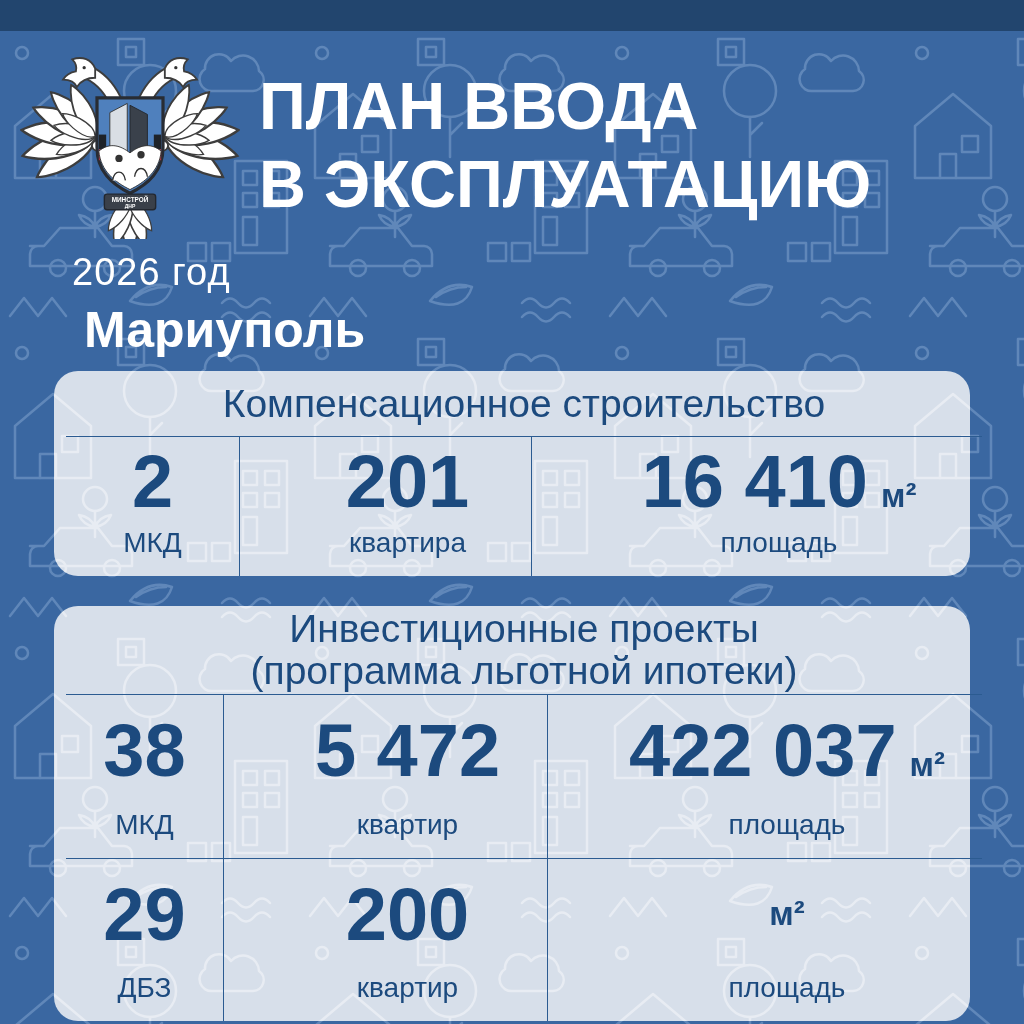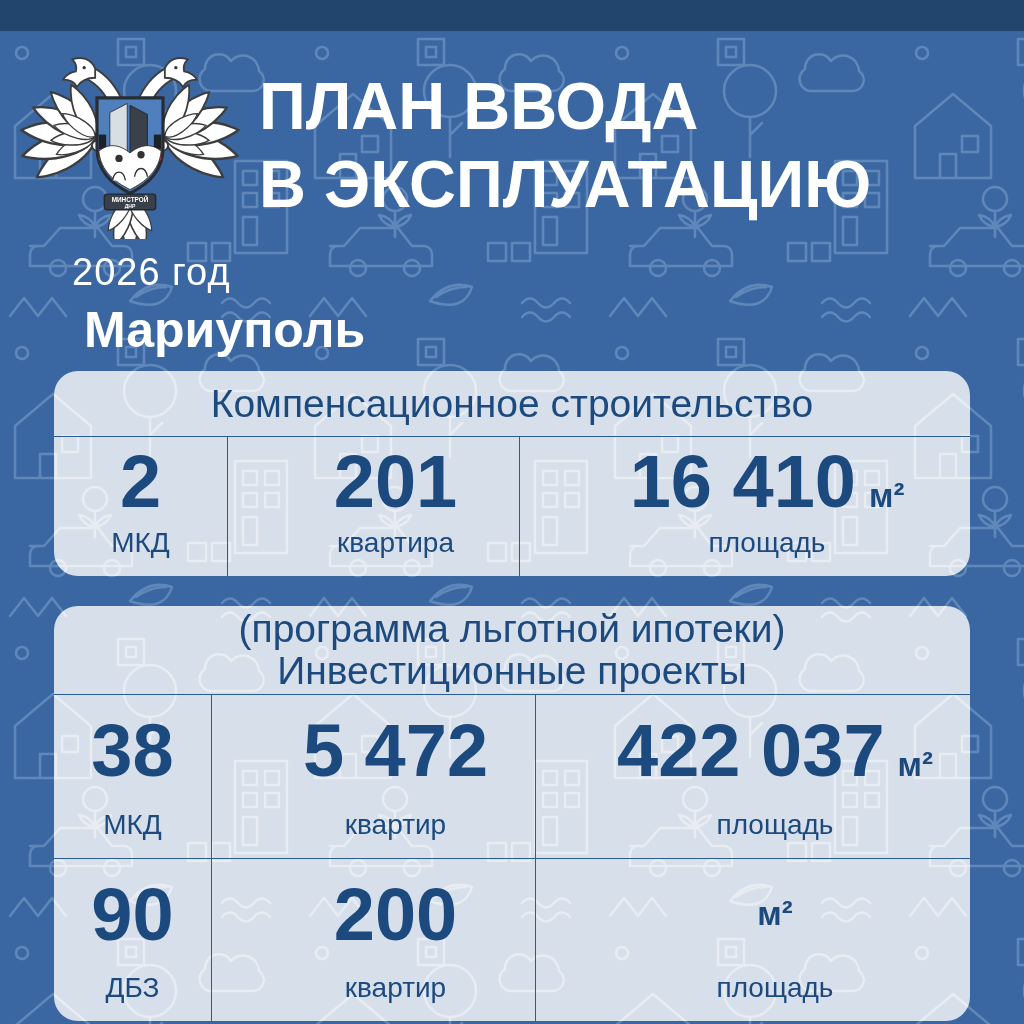--- a/index.html
+++ b/index.html
@@ -18,21 +18,21 @@
   }
   .year{
     position:absolute; left:72px; top:214px; color:var(--text_white,#fff);
     font-weight:400; font-size:38px; line-height:54px; letter-spacing:1px; white-space:nowrap;
   }
   .city{
     position:absolute; left:84px; top:272px; color:var(--text_white,#fff);
     font-weight:700; font-size:50px; line-height:54px; white-space:nowrap;
   }
   .card{
-    position:absolute; left:54px; width:916px; box-sizing:border-box;
+    position:absolute; left:66px; width:916px; box-sizing:border-box;
     color:var(--text_navy,#1c4a7e); display:flex; flex-direction:column;
   }
   .card1{top:340px; height:205px;}
   .card2{top:575px; height:415px;}
   .card-header{
     display:flex; flex-direction:column; align-items:center; justify-content:center;
     border-bottom:1.5px solid var(--divider_navy,#2b5b91);
     font-size:39px; font-weight:500; line-height:42px; text-align:center;
   }
   .card1 .card-header{height:65px;}
@@ -237,22 +237,22 @@
           <span class="unit">м²</span>
         </div>
           </div>
         <div class="label">площадь</div>
       </div>
     </div>
   </section>
 
   <section class="card card2">
     <div class="card-header">
+      <div>Инвестиционные проекты</div>
       <div>(программа льготной ипотеки)</div>
-      <div>Инвестиционные проекты</div>
     </div>
     <div class="row cols-b">
       <div class="cell">
         <div class="numbox">
             <div class="numline">
           <span class="num">38</span>
 
         </div>
           </div>
         <div class="label">МКД</div>
@@ -273,21 +273,21 @@
           <span class="unit">м²</span>
         </div>
           </div>
         <div class="label">площадь</div>
       </div>
     </div>
     <div class="row cols-b">
       <div class="cell">
         <div class="numbox">
             <div class="numline">
-          <span class="num">90</span>
+          <span class="num">29</span>
 
         </div>
           </div>
         <div class="label">ДБЗ</div>
       </div>
       <div class="cell">
         <div class="numbox">
             <div class="numline">
           <span class="num">200</span>
 

